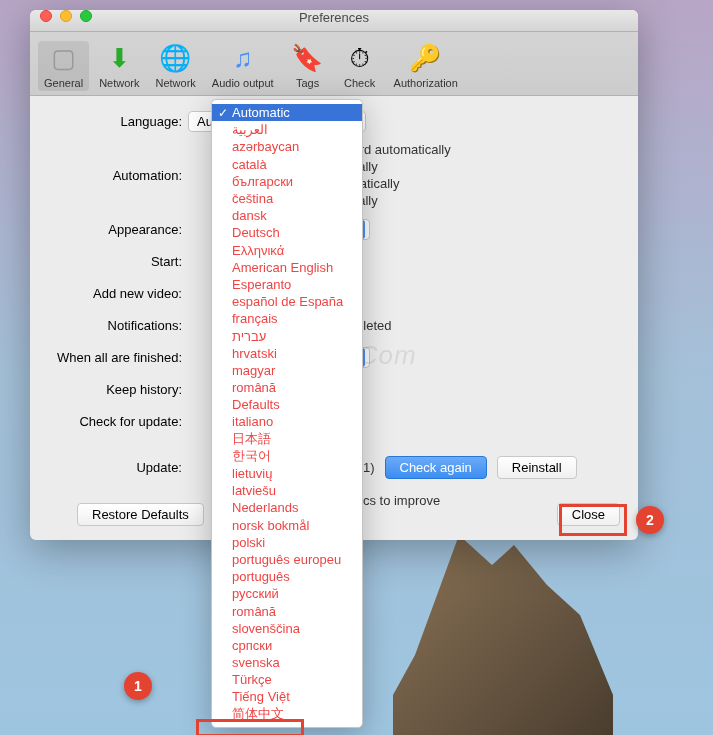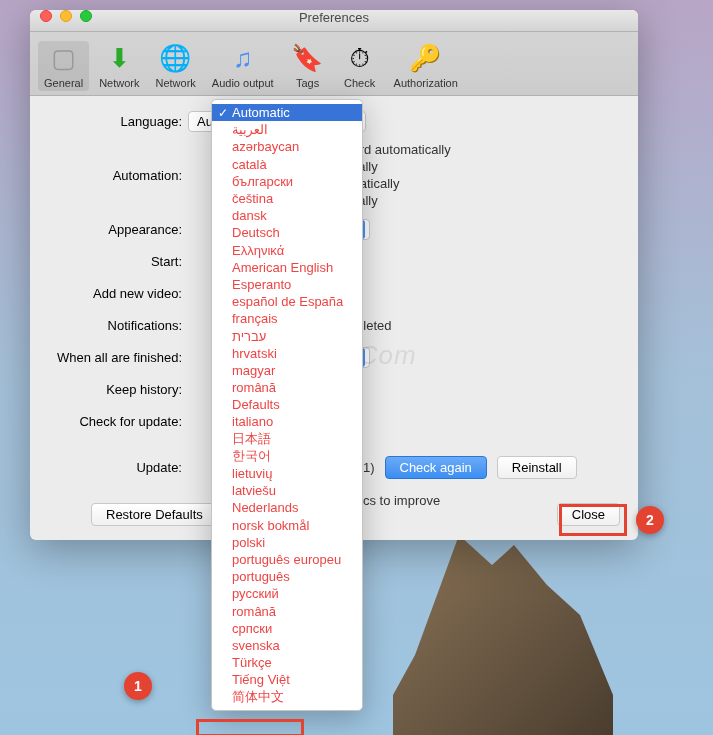--- a/index.html
+++ b/index.html
@@ -162,21 +162,21 @@
       cursor: pointer;
     }
     .btn-primary {
       background: linear-gradient(to bottom, #6babf7, #3c8ef3);
       color: #fff;
       border: 1px solid #2876d8;
     }
     .bottom-row {
       position: absolute;
       bottom: 14px;
-      left: 18px;
+      left: 4px;
       right: 18px;
       display: flex;
       justify-content: space-between;
       padding-left: 43px;
     }
     .dropdown-menu {
       position: absolute;
       top: 99px;
       left: 211px;
       width: 152px;
@@ -462,20 +462,23 @@
     <div class="menu-item">
       <span>português</span>
     </div>
     <div class="menu-item">
       <span>русский</span>
     </div>
     <div class="menu-item">
       <span>română</span>
     </div>
     <div class="menu-item">
+      <span>slovenščina</span>
+    </div>
+    <div class="menu-item">
       <span>српски</span>
     </div>
     <div class="menu-item">
       <span>svenska</span>
     </div>
     <div class="menu-item">
       <span>Türkçe</span>
     </div>
     <div class="menu-item">
       <span>Tiếng Việt</span>

